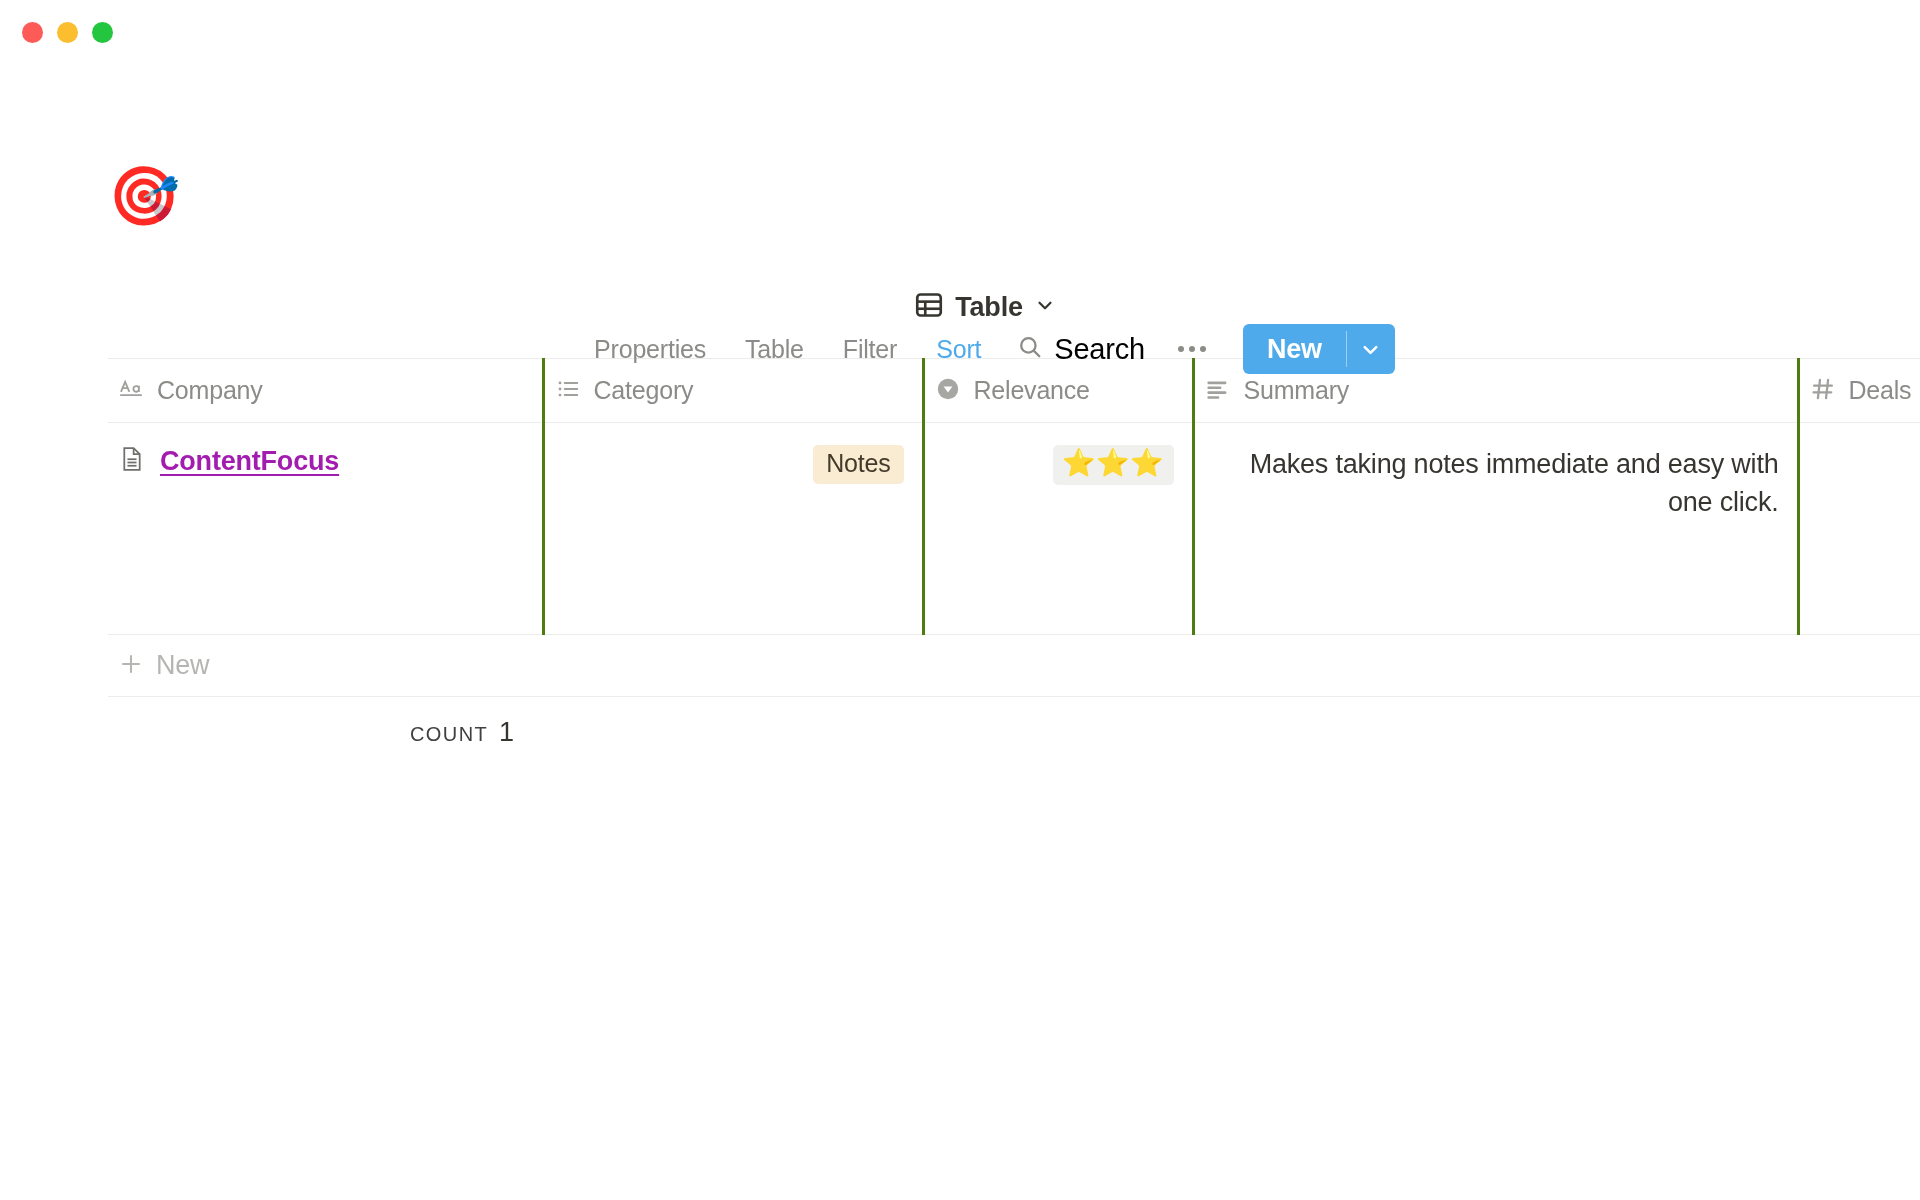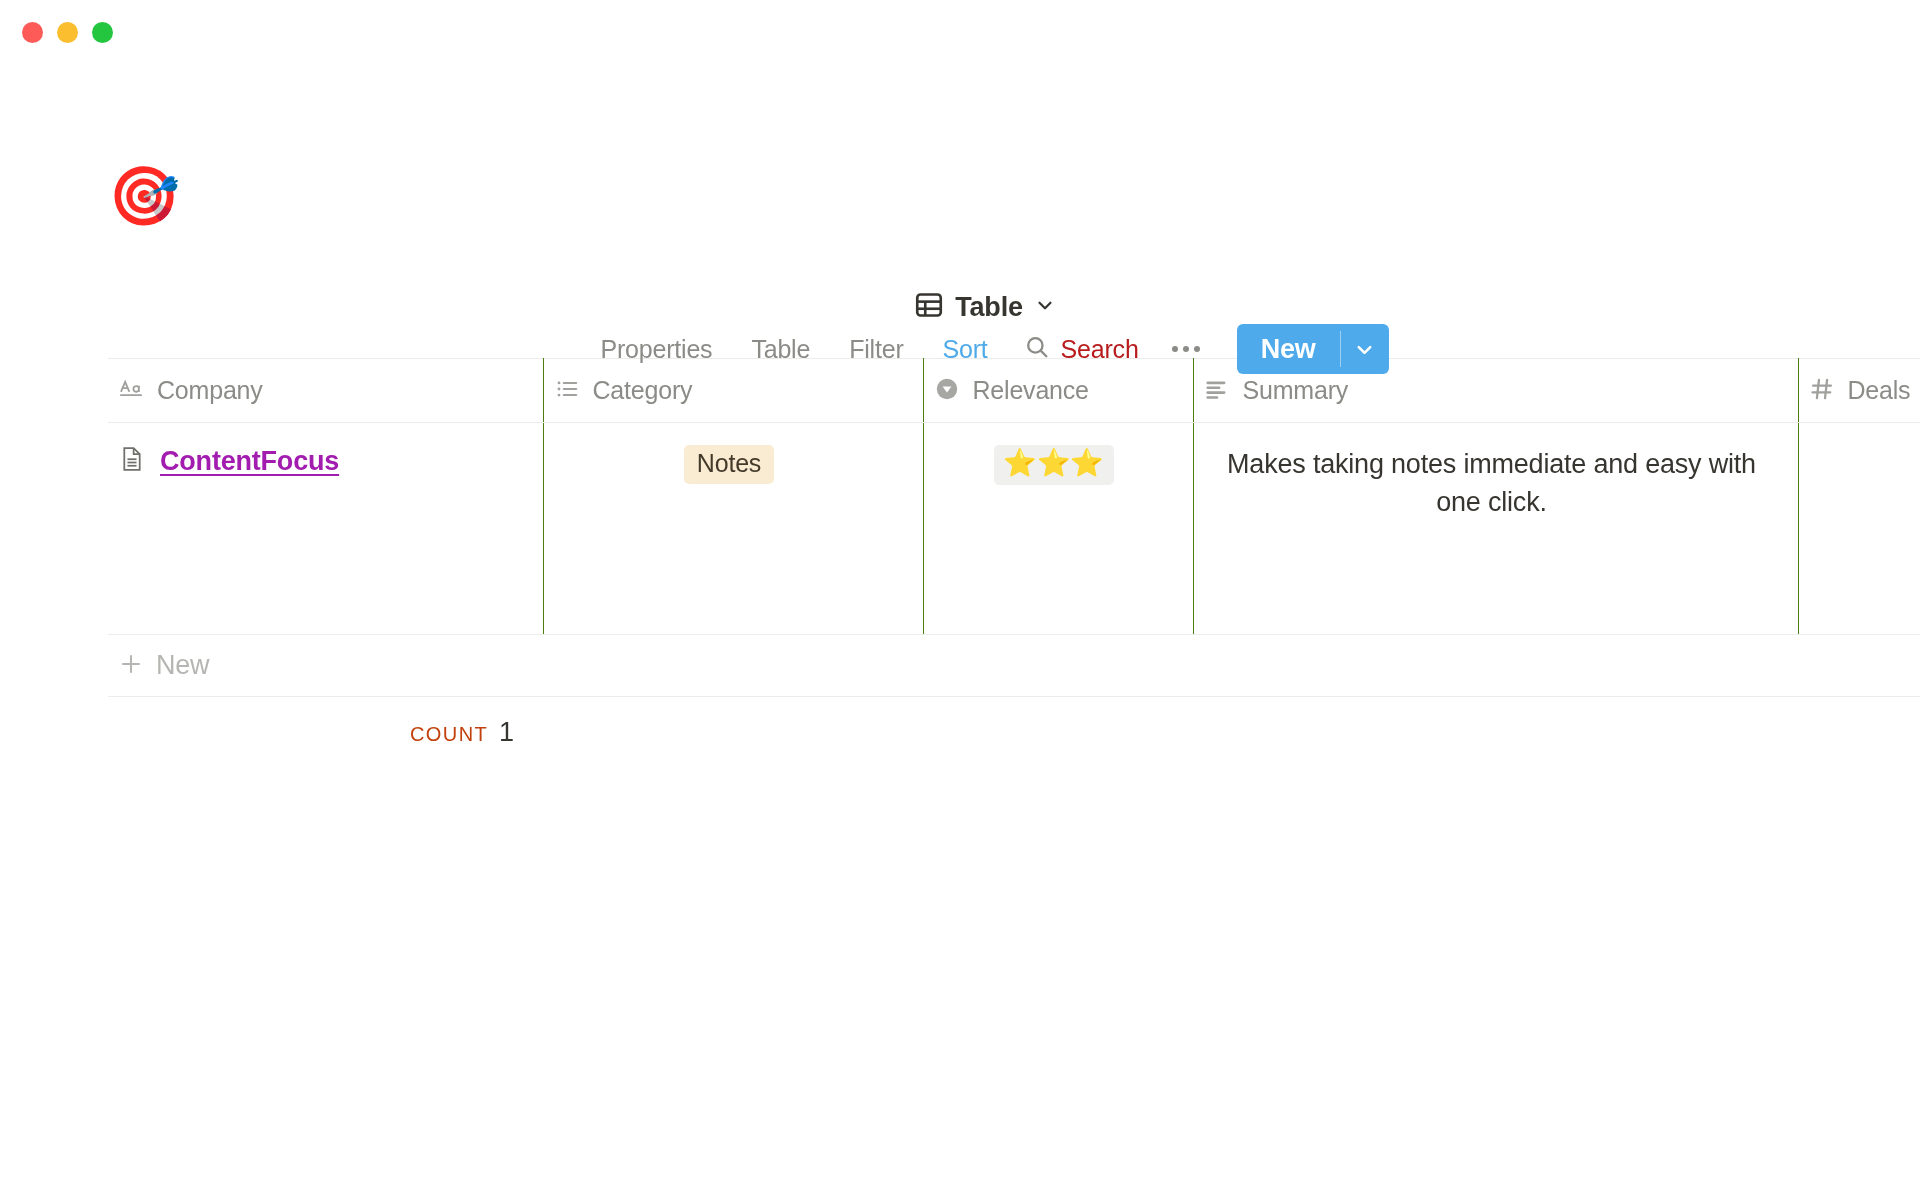--- a/index.html
+++ b/index.html
@@ -101,22 +101,22 @@
   }
   .tb-item.active { color: #4eaaea; }
   .tb-search {
     display: flex;
     align-items: center;
     gap: 11px;
     padding: 6px 14px 6px 16px;
     cursor: pointer;
   }
   .tb-search-label {
-    font-size: 25px;
-    color: #b91c1c;
+    font-size: 29px;
+    color: #000000;
     letter-spacing: -0.2px;
     text-align: right;
   }
   .tb-dots {
     display: flex;
     align-items: center;
     justify-content: center;
     gap: 5px;
     padding: 6px 18px;
     cursor: pointer;
@@ -161,23 +161,23 @@
     width: 1920px;
     overflow: hidden;
   }
   .tbl {
     border-collapse: collapse;
     table-layout: fixed;
     width: 2000px;
     margin-left: 108px;
   }
   .tbl th, .tbl td {
-    border-right: 1px solid #4d7c0f;
+    border-right: 3px solid #4d7c0f;
     border-bottom: 1px solid #ececeb;
-    text-align: center;
+    text-align: right;
     vertical-align: top;
     padding: 0;
   }
   .tbl thead th {
     border-top: 1px solid #ececeb;
     height: 64px;
     vertical-align: middle;
     font-weight: normal;
   }
   .th-inner {
@@ -272,21 +272,21 @@
   }
   .count-block {
     display: flex;
     align-items: baseline;
     gap: 11px;
     margin-left: 302px;
     cursor: pointer;
   }
   .count-label {
     font-size: 20px;
-    color: #c2410c;
+    color: #404040;
     letter-spacing: 1.4px;
     text-transform: uppercase;
   }
   .count-value {
     font-size: 27px;
     color: #37352f;
     font-weight: normal;
   }
 </style>
 </head>

